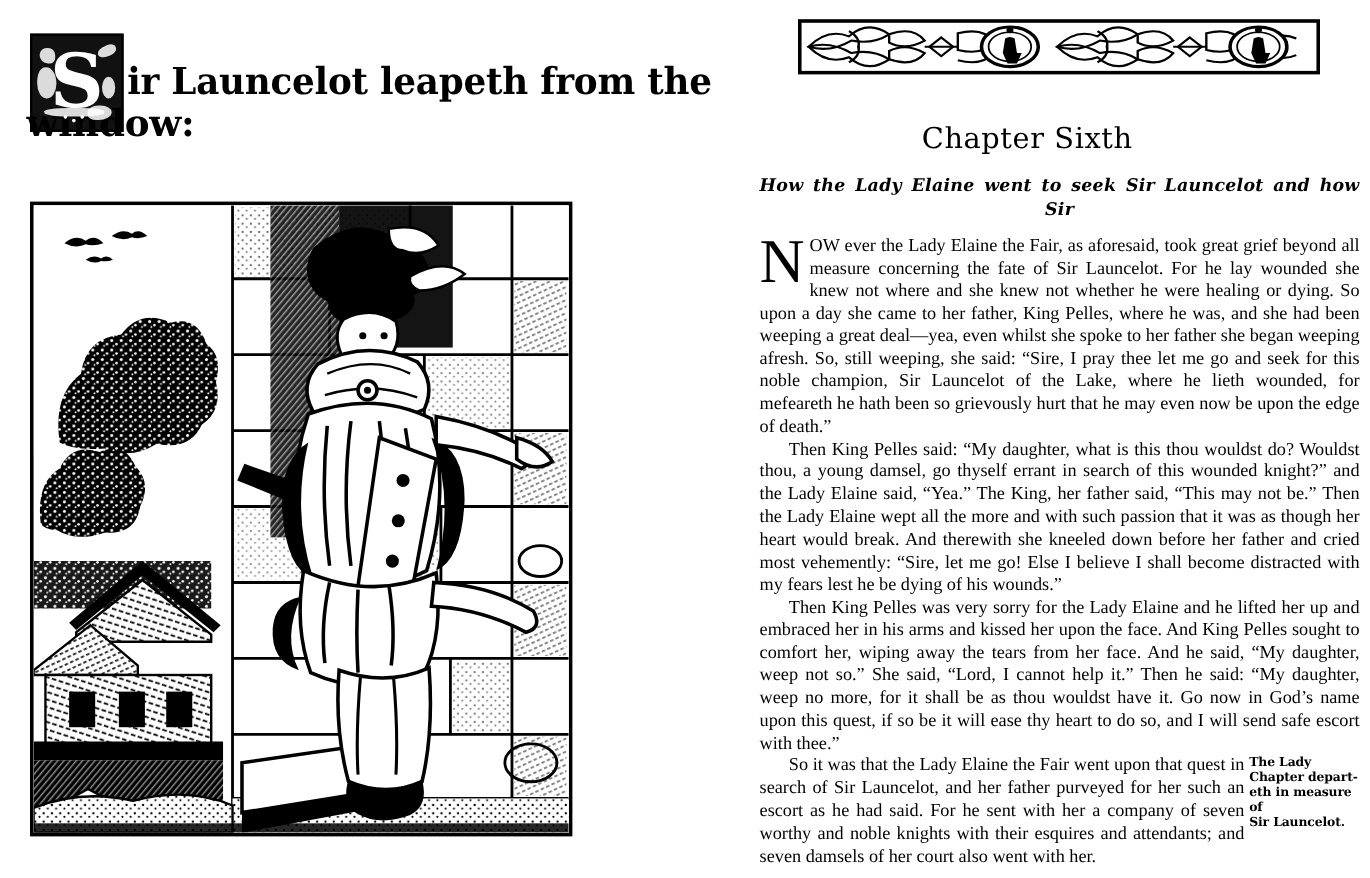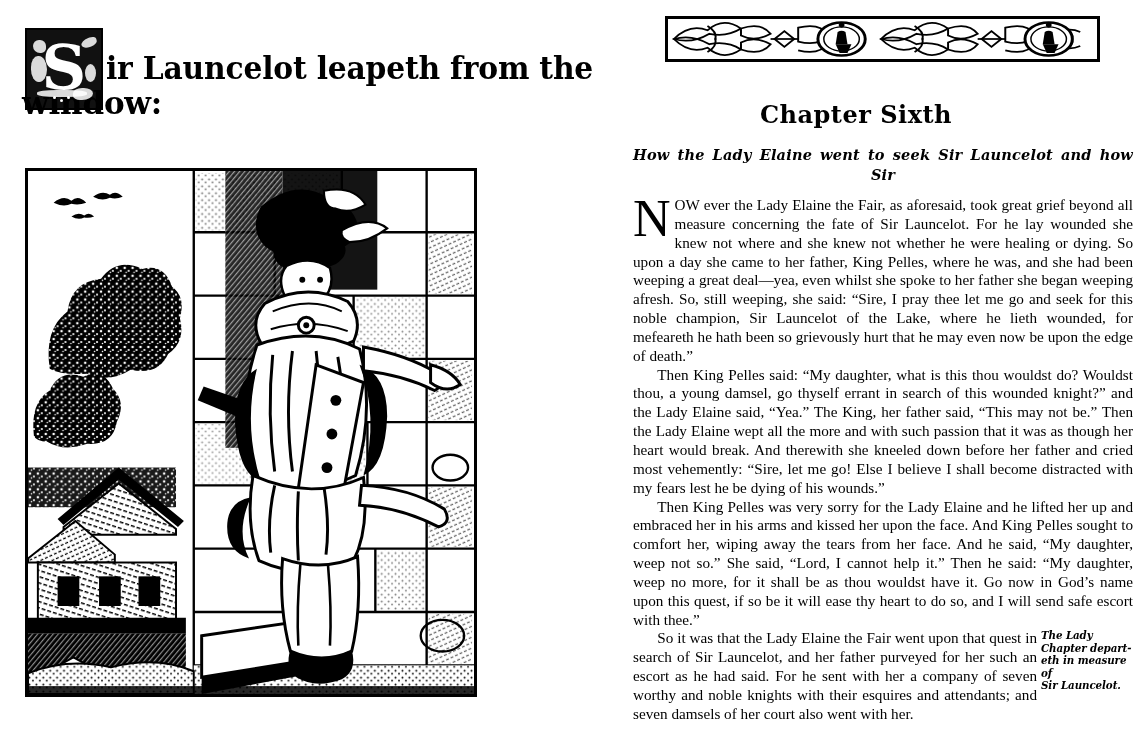--- a/index.html
+++ b/index.html
@@ -121,21 +121,21 @@
     overflow: hidden;
   }
   .headband svg { display: block; width: 100%; height: 100%; }
 
   .chapter-heading {
     position: absolute;
     left: 0; top: 101px;
     width: 572px;
     text-align: center;
     font-family: "DejaVu Serif", serif;
-    font-weight: 700;
+    font-weight: 400;
     font-size: 24px;
     line-height: 28px;
     letter-spacing: 0.5px;
   }
 
   .chapter-subtitle {
     position: absolute;
     left: 63px; top: 145px;
     width: 500px;
     font-family: "DejaVu Serif", serif;
@@ -177,21 +177,20 @@
     padding: 0 4px 0 0;
     margin-top: 1px;
   }
 
   
   .sidenote {
     position: absolute;
     right: 0; top: 0;
     width: 92px;
     font-family: "DejaVu Serif", serif;
-    font-style: italic;
     font-weight: 700;
     font-size: 10.3px;
     line-height: 12.4px;
     text-align: left;
     letter-spacing: -0.1px;
     margin-left: 24px;
   }
   .last-para-wrap {
     position: relative;
   }

